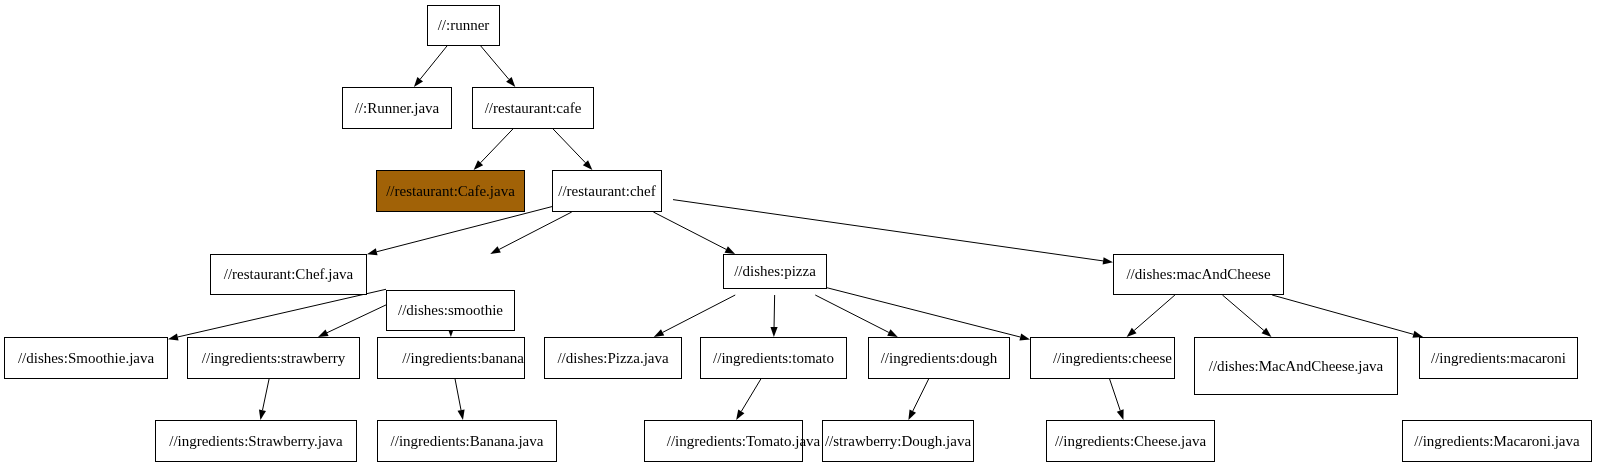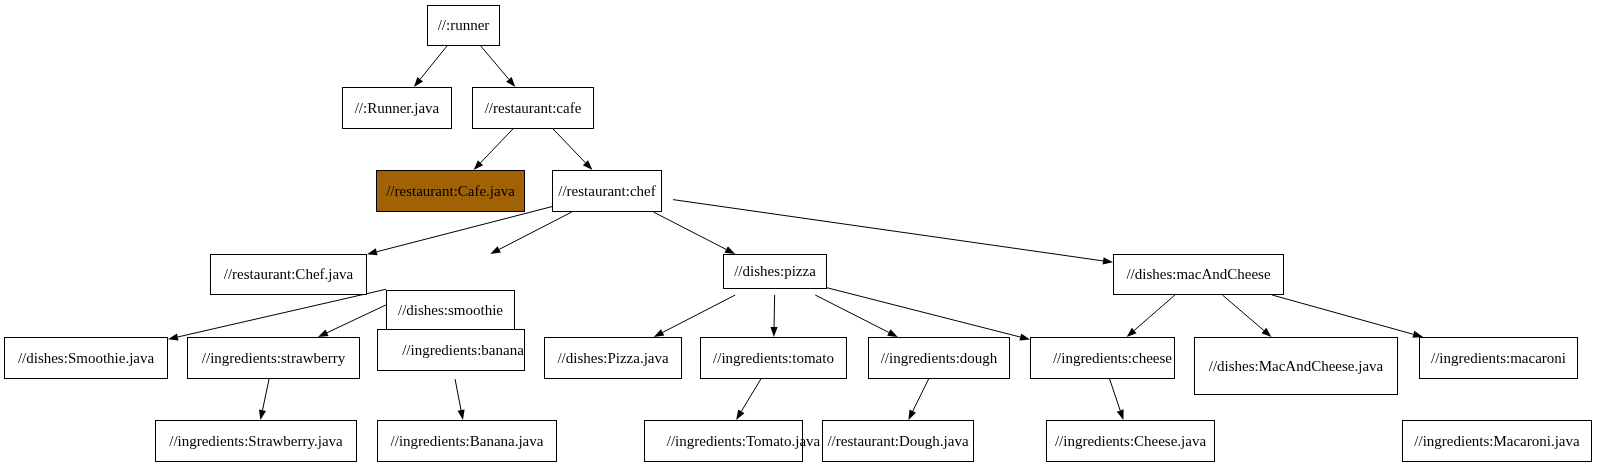--- a/index.html
+++ b/index.html
@@ -164,21 +164,21 @@
       </div>
       <div class="node" style="left: 1113px; top: 254px; width: 171px; height: 41px; background: rgb(255, 255, 255); border-color: rgb(0, 0, 0);">
         <span class="node-label">//dishes:macAndCheese</span>
       </div>
       <div class="node" style="left: 4px; top: 337px; width: 164px; height: 42px; background: rgb(255, 255, 255); border-color: rgb(0, 0, 0);">
         <span class="node-label">//dishes:Smoothie.java</span>
       </div>
       <div class="node" style="left: 187px; top: 337px; width: 173px; height: 42px; background: rgb(255, 255, 255); border-color: rgb(0, 0, 0);">
         <span class="node-label">//ingredients:strawberry</span>
       </div>
-      <div class="node" style="left: 377px; top: 329px; width: 148px; height: 42px; background: rgb(255, 255, 255); border-color: rgb(0, 0, 0); padding-left: 24px;">
+      <div class="node" style="left: 377px; top: 337px; width: 148px; height: 42px; background: rgb(255, 255, 255); border-color: rgb(0, 0, 0); padding-left: 24px;">
         <span class="node-label">//ingredients:banana</span>
       </div>
       <div class="node" style="left: 544px; top: 337px; width: 138px; height: 42px; background: rgb(255, 255, 255); border-color: rgb(0, 0, 0);">
         <span class="node-label">//dishes:Pizza.java</span>
       </div>
       <div class="node" style="left: 700px; top: 337px; width: 147px; height: 42px; background: rgb(255, 255, 255); border-color: rgb(0, 0, 0);">
         <span class="node-label">//ingredients:tomato</span>
       </div>
       <div class="node" style="left: 868px; top: 337px; width: 142px; height: 42px; background: rgb(255, 255, 255); border-color: rgb(0, 0, 0);">
         <span class="node-label">//ingredients:dough</span>
@@ -195,21 +195,21 @@
       <div class="node" style="left: 155px; top: 420px; width: 202px; height: 42px; background: rgb(255, 255, 255); border-color: rgb(0, 0, 0);">
         <span class="node-label">//ingredients:Strawberry.java</span>
       </div>
       <div class="node" style="left: 377px; top: 420px; width: 180px; height: 42px; background: rgb(255, 255, 255); border-color: rgb(0, 0, 0);">
         <span class="node-label">//ingredients:Banana.java</span>
       </div>
       <div class="node" style="left: 644px; top: 420px; width: 159px; height: 42px; background: rgb(255, 255, 255); border-color: rgb(0, 0, 0); padding-left: 40px;">
         <span class="node-label">//ingredients:Tomato.java</span>
       </div>
       <div class="node" style="left: 822px; top: 420px; width: 152px; height: 42px; background: rgb(255, 255, 255); border-color: rgb(0, 0, 0);">
-        <span class="node-label">//restaurant:Dough.java</span>
+        <span class="node-label">//strawberry:Dough.java</span>
       </div>
       <div class="node" style="left: 1046px; top: 420px; width: 169px; height: 42px; background: rgb(255, 255, 255); border-color: rgb(0, 0, 0);">
         <span class="node-label">//ingredients:Cheese.java</span>
       </div>
       <div class="node" style="left: 1402px; top: 420px; width: 190px; height: 42px; background: rgb(255, 255, 255); border-color: rgb(0, 0, 0);">
         <span class="node-label">//ingredients:Macaroni.java</span>
       </div>
     </div>
 </div>
 

